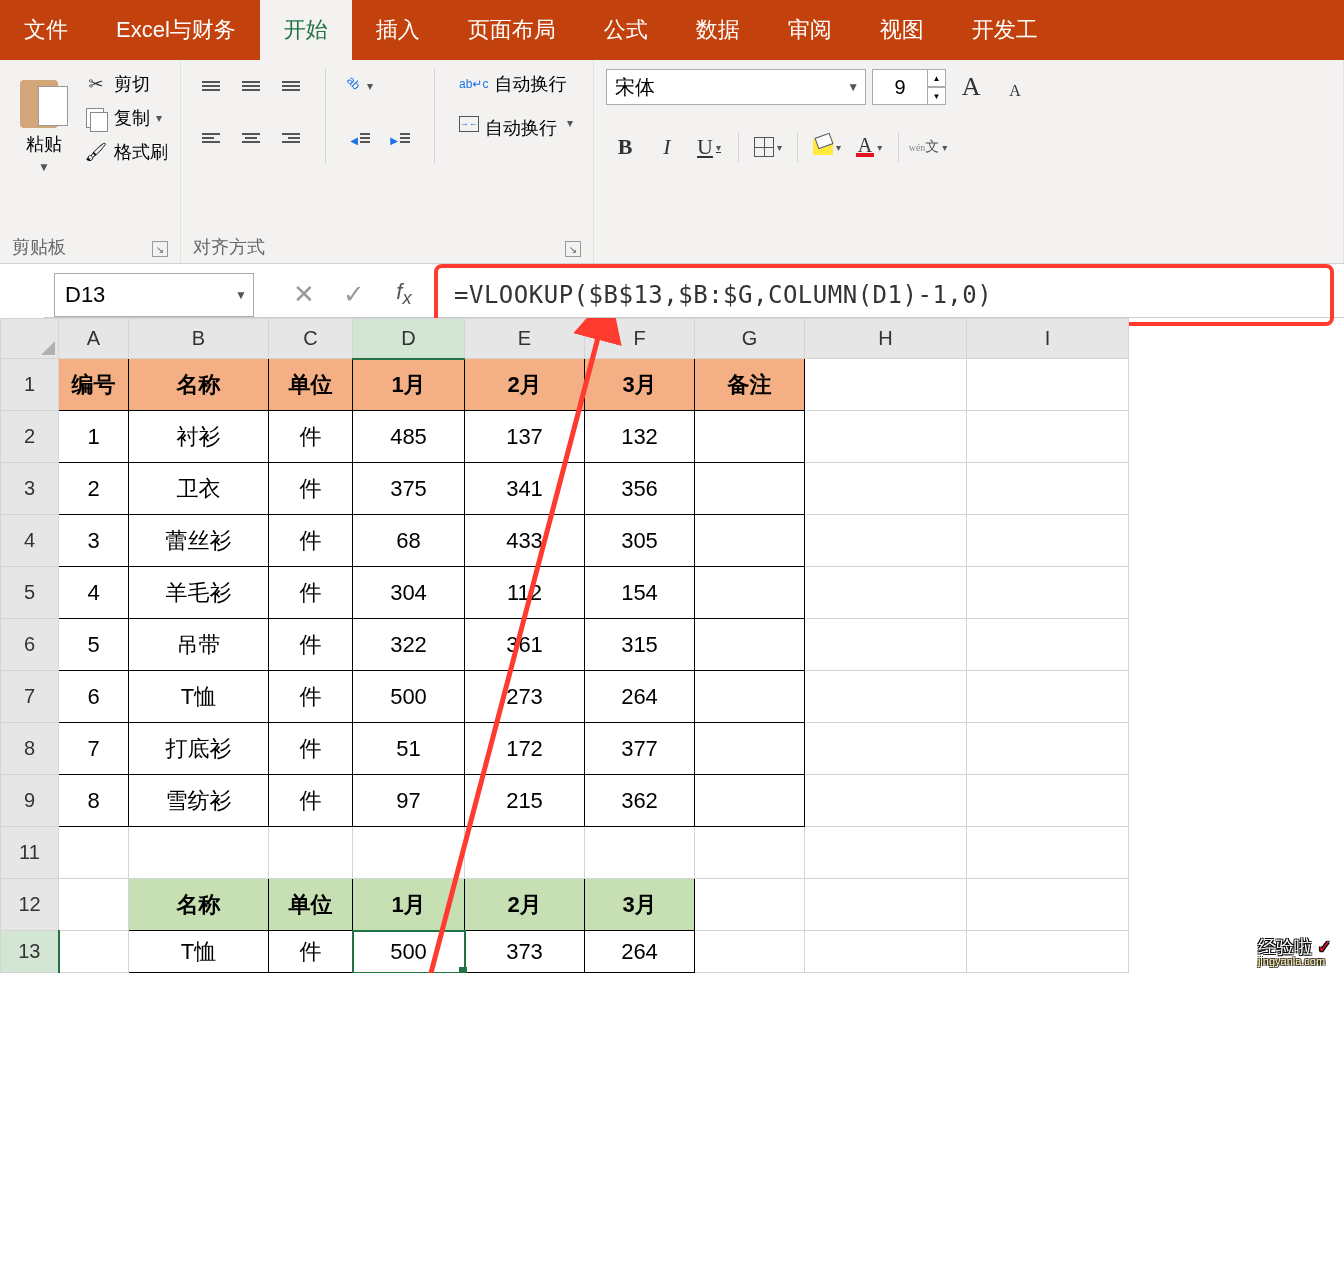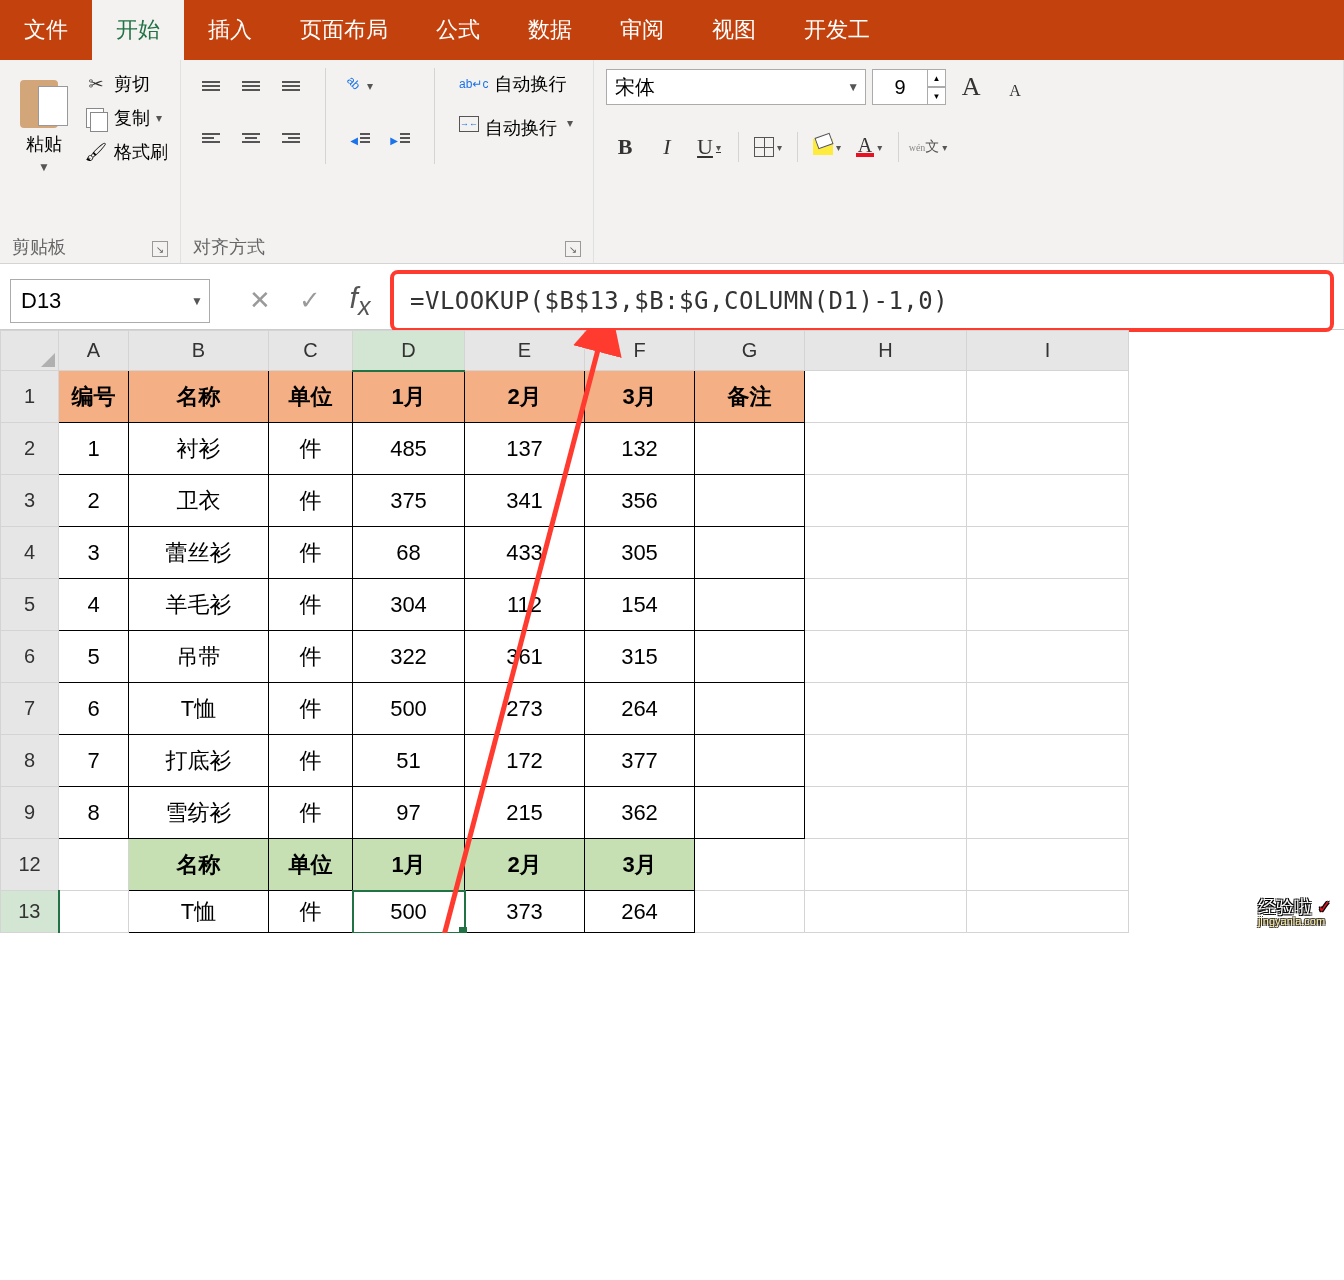--- a/index.html
+++ b/index.html
@@ -73,26 +73,26 @@
   .border-ic::before, .border-ic::after { content:""; position:absolute; background:#555; }
   .border-ic::before { width:100%; height:1px; top:50%; }
   .border-ic::after { height:100%; width:1px; left:50%; }
   .fill-ic { width:20px; height:16px; background:#ffeb3b; display:inline-block; position:relative; }
   .fill-ic::before { content:""; position:absolute; width:14px; height:10px; border:1px solid #555; top:-4px; left:3px; background:#fff; transform:rotate(-20deg);}
   .fontcolor-ic { font-family:serif; font-size:20px; color:#333; border-bottom:4px solid #e81123; line-height:16px; padding:0 2px;}
   .wen-ic { font-size:14px; color:#555; text-align:center; }
   .wen-ic div:first-child { font-size:10px; color:#888; }
 
   
-  .formula-row { display:flex; align-items:center; height:66px; border-bottom:1px solid #ccc; background:#fff; padding-top:8px; }
+  .formula-row { display:flex; align-items:center; height:54px; border-bottom:1px solid #ccc; background:#fff; padding-top:8px;margin-left:44px; }
   .name-box { width: 200px; height:44px; border:1px solid #ababab; background:#fff; display:flex; align-items:center; padding:0 10px; font-size:22px; margin-left:10px; position:relative; }
   .name-box .sel-caret { right:6px; }
   .fx-btns { display:flex; gap:10px; width:170px; justify-content:flex-end; align-items:center; }
   .fx-btn { width:40px; height:40px; display:flex; align-items:center; justify-content:center; font-size:26px; color:#9a9a9a; }
-  .fx-label { font-style:italic; font-size:30px; color:#555;text-align:center; }
+  .fx-label { font-style:italic; font-size:22px; color:#555;text-align:center; }
   .formula-input-wrap { flex:1; position:relative; height:54px; display:flex; align-items:center; }
   .formula-highlight { position:absolute; left:10px; right:10px; top:-4px; bottom:-4px; border:4px solid #ff3b30; border-radius:8px; }
   .formula-text { position:relative; padding-left:30px; font-size:24px; font-family: "SimSun", monospace; color:#333; letter-spacing:0.5px; }
 
   
   .grid-area { position:relative; }
   .grid { border-collapse:collapse; table-layout:fixed; }
   .grid th, .grid td { border:1px solid #d4d4d4; }
   .grid .corner { width:58px; height:40px; background:#e6e6e6; position:relative; }
   .grid .corner::after { content:""; position:absolute; right:3px; bottom:3px; border-style:solid; border-width:0 0 14px 14px; border-color: transparent transparent #b0b0b0 transparent; }
@@ -115,20 +115,21 @@
 
   .watermark { position:absolute; right:12px; bottom:6px; font-size:18px; font-weight:normal; color:#fff; text-shadow: -1px -1px 0 #000, 1px -1px 0 #000, -1px 1px 0 #000, 1px 1px 0 #000; line-height:1; }
   .watermark .wm-check { color:#e81123; }
   .watermark .wm-sub { font-size:11px; color:#ffeb99; text-shadow: -1px -1px 0 #333, 1px -1px 0 #333, -1px 1px 0 #333, 1px 1px 0 #333;}
 </style>
 </head>
 <body>
 
 <div class="ribbon-tabs">
   <div class="ribbon-tab">文件</div>
+  <div class="ribbon-tab">Excel与财务</div>
   <div class="ribbon-tab active">开始</div>
   <div class="ribbon-tab">插入</div>
   <div class="ribbon-tab">页面布局</div>
   <div class="ribbon-tab">公式</div>
   <div class="ribbon-tab">数据</div>
   <div class="ribbon-tab">审阅</div>
   <div class="ribbon-tab">视图</div>
   <div class="ribbon-tab">开发工</div>
 </div>
 
@@ -467,20 +468,32 @@
           <td>件</td>
           <td>97</td>
           <td>215</td>
           <td>362</td>
           <td></td>
           <td class="no-border-cell"></td>
           <td class="no-border-cell"></td>
         </tr>
       </tbody>
   <tbody>
+  <tr>
+          <th class="rowhdr">11</th>
+    <td></td>
+          <td></td>
+          <td></td>
+          <td></td>
+          <td></td>
+          <td></td>
+          <td></td>
+          <td></td>
+          <td></td>
+  </tr>
   <tr class="hdr-green data-border">
           <th class="rowhdr">12</th>
     <td class="no-border-cell" style="background:#fff"></td>
     <td>名称</td>
     <td>单位</td>
     <td>1月</td>
     <td>2月</td>
     <td>3月</td>
     <td class="no-border-cell" style="background:#fff"></td>
     <td class="no-border-cell" style="background:#fff"></td>

